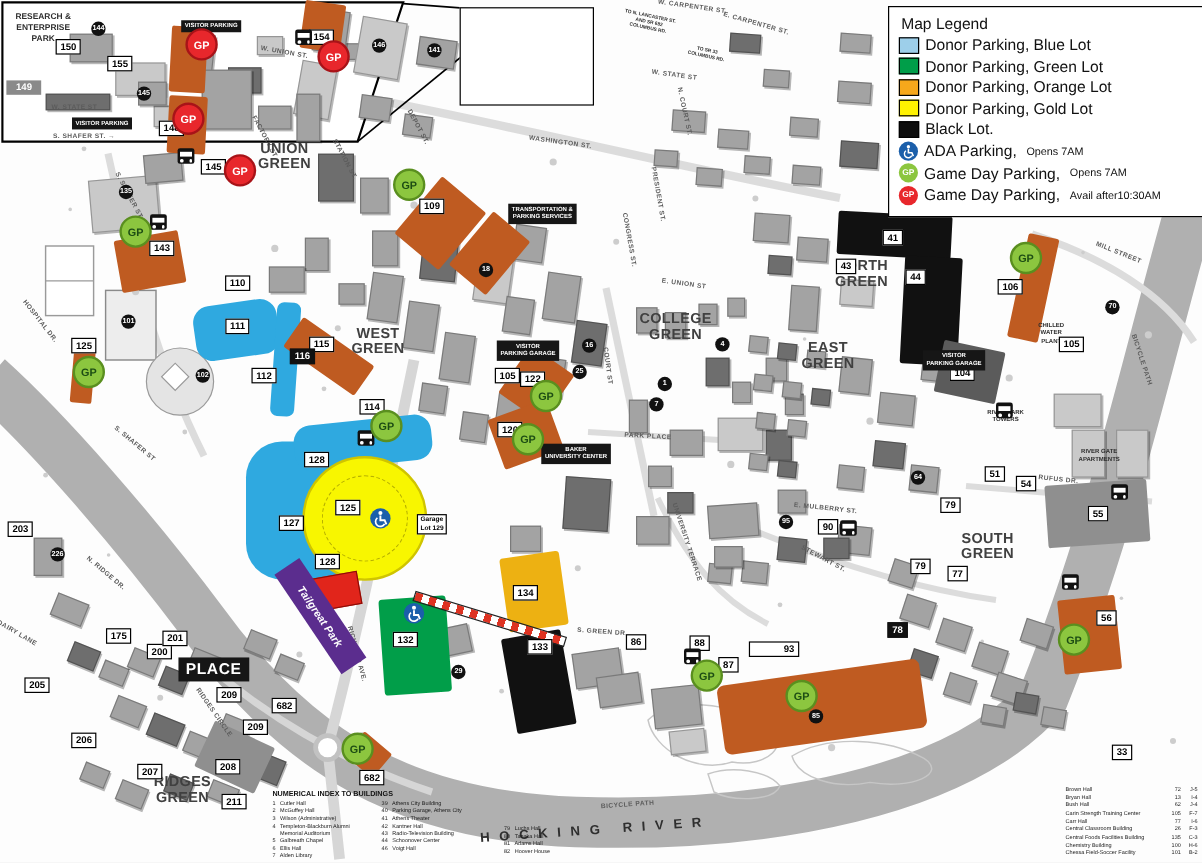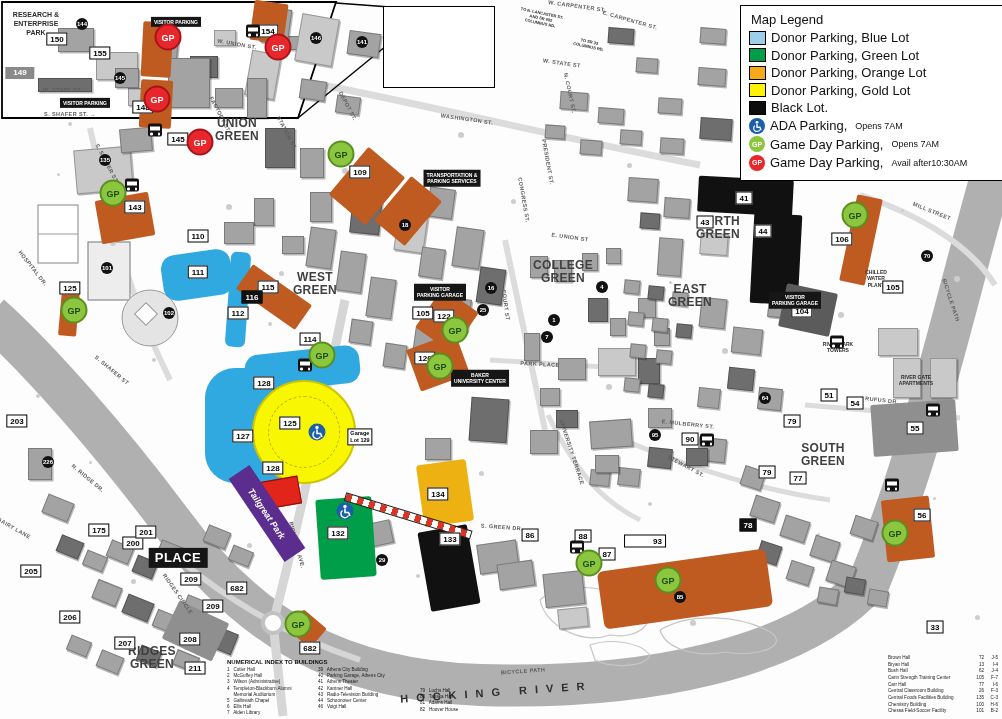--- a/index.html
+++ b/index.html
@@ -399,21 +399,21 @@
       <div class="street" style="left: 62px; top: 90px; transform: translate(-50%, -50%) rotate(0deg);">W. STATE ST</div>
       <div class="street" style="left: 70px; top: 114px; transform: translate(-50%, -50%) rotate(0deg);">S. SHAFER ST. →</div>
       <div class="street" style="left: 14px; top: 528px; transform: translate(-50%, -50%) rotate(30deg);">DAIRY LANE</div>
       <div class="badge" style="left: 143px; top: 107px;">148</div>
       <div class="badge" style="left: 178px; top: 139px;">145</div>
       <div class="badge" style="left: 125px; top: 207px; margin-left: 10px;">143</div>
       <div class="badge" style="left: 268px; top: 31px;">154</div>
       <div class="badge" style="left: 360px; top: 172px;">109</div>
       <div class="badge" style="left: 198px; top: 236px;">110</div>
       <div class="badge" style="left: 198px; top: 272px;">111</div>
-      <div class="badge" style="left: 238px; top: 313px;">112</div>
+      <div class="badge" style="left: 220px; top: 313px;">112</div>
       <div class="badge" style="left: 268px; top: 287px;">115</div>
       <div class="badge black" style="left: 252px; top: 297px;">116</div>
       <div class="badge" style="left: 310px; top: 339px;">114</div>
       <div class="badge" style="left: 264px; top: 383px;">128</div>
       <div class="badge" style="left: 290px; top: 423px;">125</div>
       <div class="badge" style="left: 243px; top: 436px;">127</div>
       <div class="badge" style="left: 273px; top: 468px;">128</div>
       <div class="badge" style="left: 423px; top: 313px;">105</div>
       <div class="badge" style="left: 444px; top: 316px;">122</div>
       <div class="badge" style="left: 425px; top: 358px;">120</div>
@@ -436,21 +436,21 @@
       <div class="badge" style="left: 583px; top: 536px;">88</div>
       <div class="badge" style="left: 607px; top: 554px;">87</div>
       <div class="badge" style="left: 645px; top: 541px; padding-left: 28px;">93</div>
       <div class="badge" style="left: 338px; top: 533px;">132</div>
       <div class="badge" style="left: 450px; top: 539px;">133</div>
       <div class="badge" style="left: 438px; top: 494px;">134</div>
       <div class="badge" style="left: 70px; top: 288px;">125</div>
       <div class="badge" style="left: 133px; top: 543px;">200</div>
       <div class="badge" style="left: 146px; top: 532px;">201</div>
       <div class="badge" style="left: 99px; top: 530px;">175</div>
-      <div class="badge" style="left: 17px; top: 421px;">203</div>
+      <div class="badge" style="left: 17px; top: 441px;">203</div>
       <div class="badge" style="left: 31px; top: 571px;">205</div>
       <div class="badge" style="left: 70px; top: 617px;">206</div>
       <div class="badge" style="left: 125px; top: 643px;">207</div>
       <div class="badge" style="left: 190px; top: 639px;">208</div>
       <div class="badge" style="left: 191px; top: 579px;">209</div>
       <div class="badge" style="left: 213px; top: 606px;">209</div>
       <div class="badge" style="left: 195px; top: 668px;">211</div>
       <div class="badge" style="left: 237px; top: 588px;">682</div>
       <div class="badge" style="left: 310px; top: 648px;">682</div>
       <div class="badge" style="left: 397px; top: 43px;">33</div>

